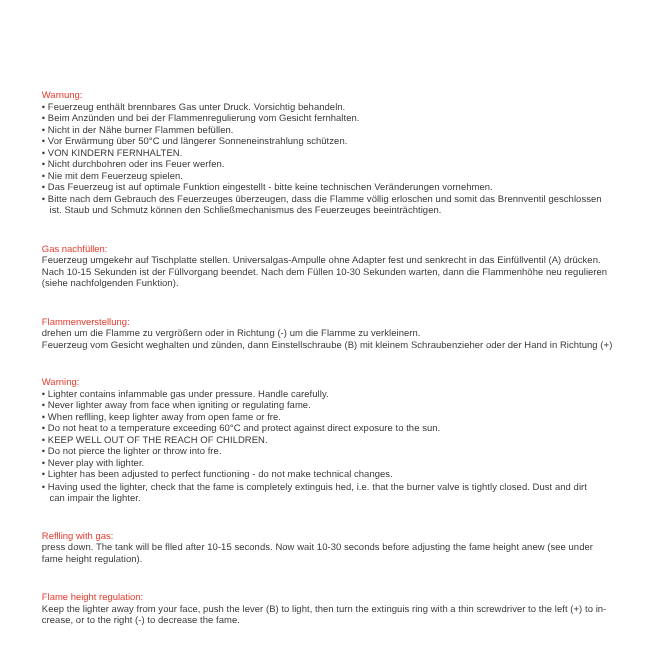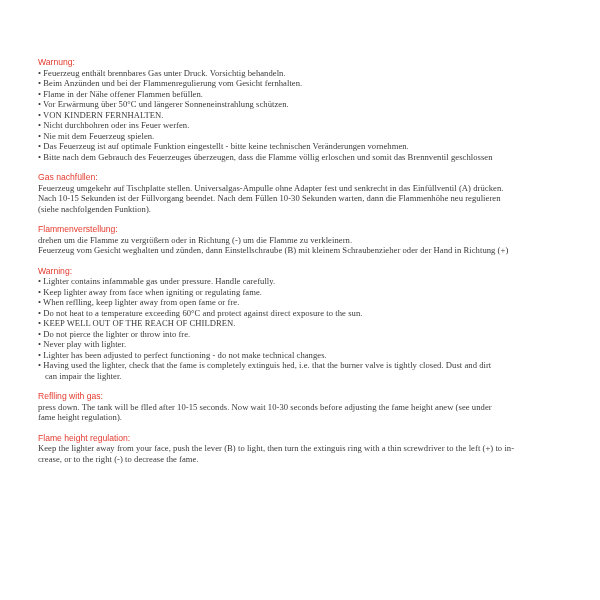--- a/index.html
+++ b/index.html
@@ -17,70 +17,71 @@
     color: var(--body-color, #3a3a3a);
   }
   .content {
     position: absolute;
     top: 57px;
     left: 38px;
     right: 30px;
   }
   .section {
     margin-bottom: 10px;
+    margin-top: 24px;
   }
   .heading {
     color: var(--heading-color, #e33b2e);
     font-size: 8.6px;
     line-height: 10.5px;
     white-space: nowrap;
   }
   .line {
     font-size: 8.6px;
     line-height: 10.5px;
     white-space: nowrap;
     letter-spacing: 0.05px;
-    font-family: Liberation Serif, serif;
   }
   .line.cont {
     padding-left: 7px;
   }
 </style>
 </head>
 <body>
 
 <div class="page">
   <div class="content">
       <div class="section">
         <div class="heading">Warnung:</div>
         <div class="line">• Feuerzeug enthält brennbares Gas unter Druck. Vorsichtig behandeln.</div>
         <div class="line">• Beim Anzünden und bei der Flammenregulierung vom Gesicht fernhalten.</div>
-        <div class="line">• Flame in der Nähe offener Flammen befüllen.</div>
+        <div class="line">• Nicht in der Nähe burner Flammen befüllen.</div>
         <div class="line">• Vor Erwärmung über 50°C und längerer Sonneneinstrahlung schützen.</div>
         <div class="line">• VON KINDERN FERNHALTEN.</div>
         <div class="line">• Nicht durchbohren oder ins Feuer werfen.</div>
         <div class="line">• Nie mit dem Feuerzeug spielen.</div>
         <div class="line">• Das Feuerzeug ist auf optimale Funktion eingestellt - bitte keine technischen Veränderungen vornehmen.</div>
         <div class="line">• Bitte nach dem Gebrauch des Feuerzeuges überzeugen, dass die Flamme völlig erloschen und somit das Brennventil geschlossen</div>
+        <div class="line cont">ist. Staub und Schmutz können den Schließmechanismus des Feuerzeuges beeinträchtigen.</div>
       </div>
       <div class="section">
         <div class="heading">Gas nachfüllen:</div>
         <div class="line">Feuerzeug umgekehr auf Tischplatte stellen. Universalgas-Ampulle ohne Adapter fest und senkrecht in das Einfüllventil (A) drücken.</div>
         <div class="line">Nach 10-15 Sekunden ist der Füllvorgang beendet. Nach dem Füllen 10-30 Sekunden warten, dann die Flammenhöhe neu regulieren</div>
         <div class="line">(siehe nachfolgenden Funktion).</div>
       </div>
       <div class="section">
         <div class="heading">Flammenverstellung:</div>
         <div class="line">drehen um die Flamme zu vergrößern oder in Richtung (-) um die Flamme zu verkleinern.</div>
         <div class="line">Feuerzeug vom Gesicht weghalten und zünden, dann Einstellschraube (B) mit kleinem Schraubenzieher oder der Hand in Richtung (+)</div>
       </div>
       <div class="section">
         <div class="heading">Warning:</div>
         <div class="line">• Lighter contains infammable gas under pressure. Handle carefully.</div>
-        <div class="line">• Keep lighter away from face when igniting or regulating fame.</div>
+        <div class="line">• Never lighter away from face when igniting or regulating fame.</div>
         <div class="line">• When reflling, keep lighter away from open fame or fre.</div>
         <div class="line">• Do not heat to a temperature exceeding 60°C and protect against direct exposure to the sun.</div>
         <div class="line">• KEEP WELL OUT OF THE REACH OF CHILDREN.</div>
         <div class="line">• Do not pierce the lighter or throw into fre.</div>
         <div class="line">• Never play with lighter.</div>
         <div class="line">• Lighter has been adjusted to perfect functioning - do not make technical changes.</div>
         <div class="line">• Having used the lighter, check that the fame is completely extinguis hed, i.e. that the burner valve is tightly closed. Dust and dirt</div>
         <div class="line cont">can impair the lighter.</div>
       </div>
       <div class="section">

